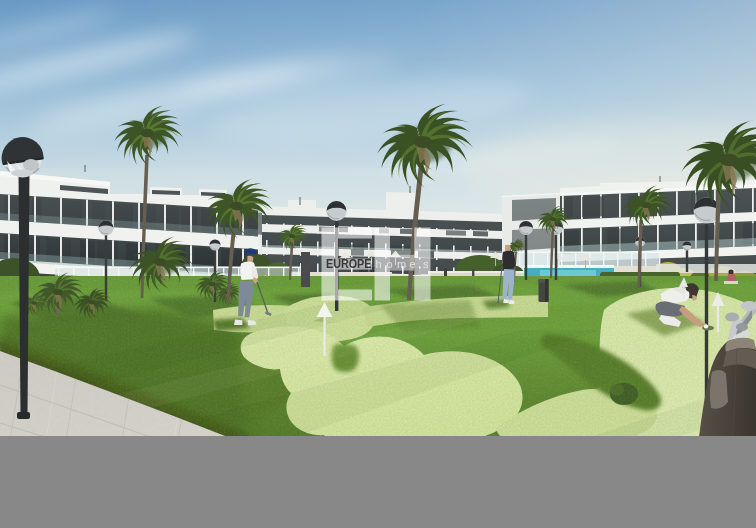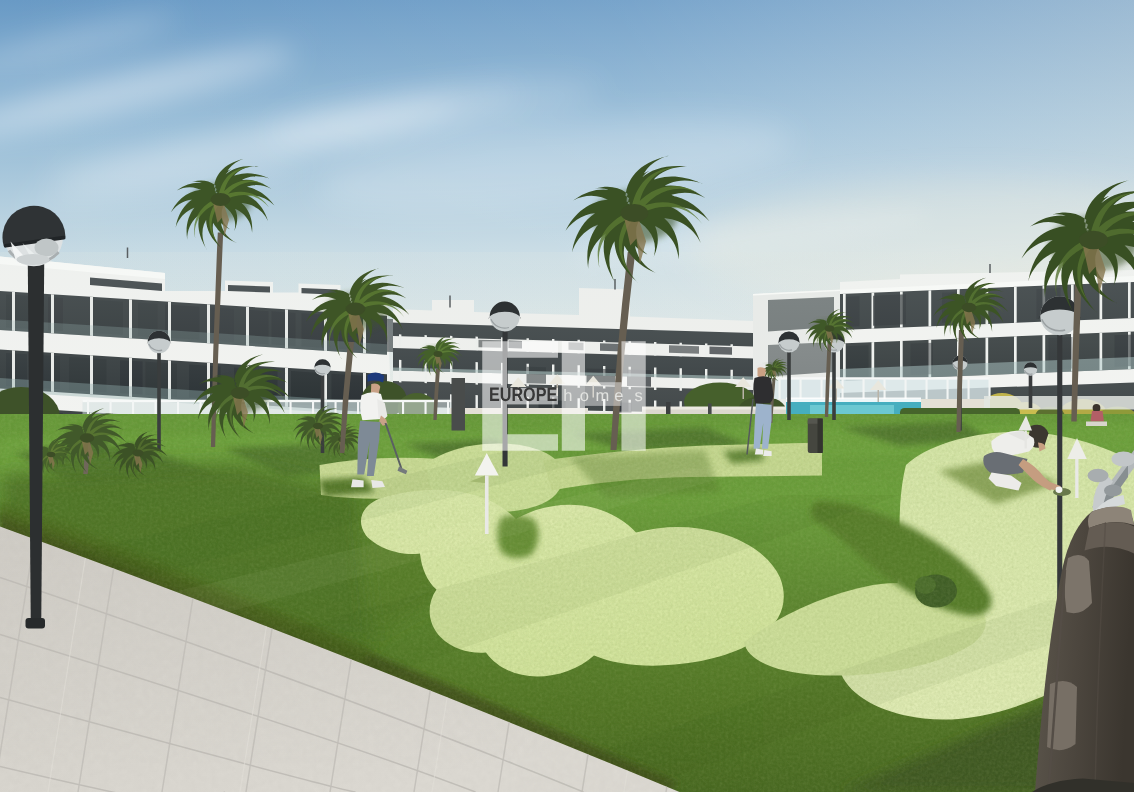--- a/index.html
+++ b/index.html
@@ -1,15 +1,15 @@
 <!DOCTYPE html>
 <html><head><meta charset="utf-8">
 <style>
 html,body{margin:0;padding:0;background:#888;}
-#stage{width:756px;height:528px;overflow:hidden;position:relative;font-family:"Liberation Sans",sans-serif;}
+#stage{width:756px;height:436px;overflow:hidden;position:relative;font-family:"Liberation Sans",sans-serif;}
 svg{display:block;}
 </style></head>
 <body>
 <div id="stage">
 <svg width="756" height="528" viewBox="0 0 756 528">
 
 <defs>
 <linearGradient id="sky" x1="0" y1="0" x2="0" y2="1">
  <stop offset="0" stop-color="#699ac5"></stop>
  <stop offset="0.28" stop-color="#95bbd6"></stop>

